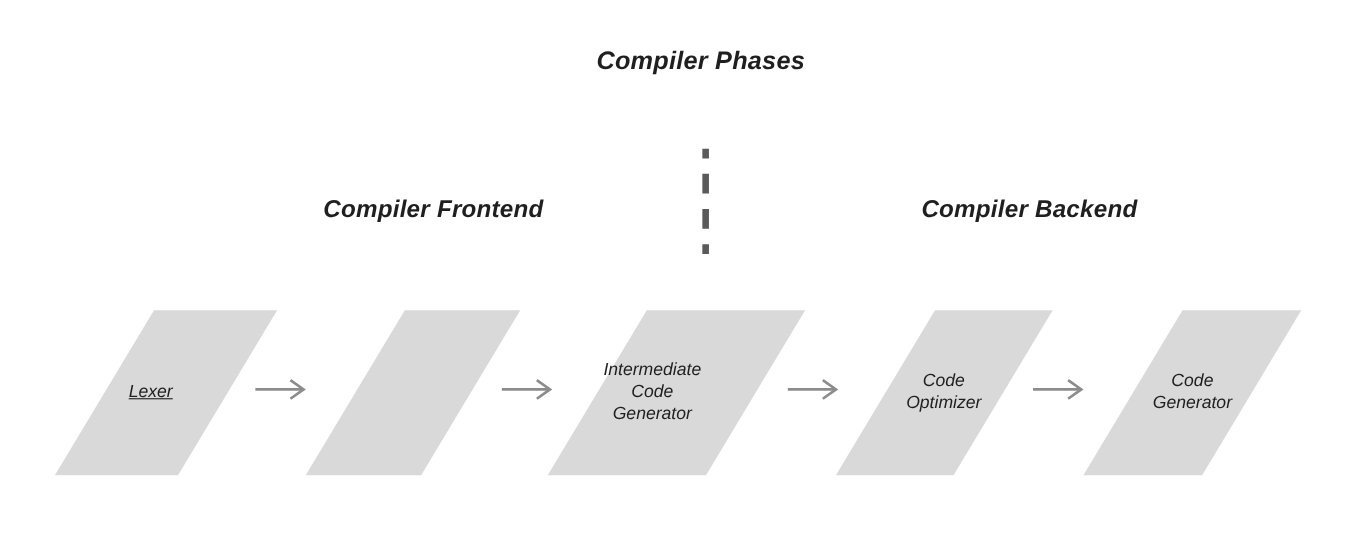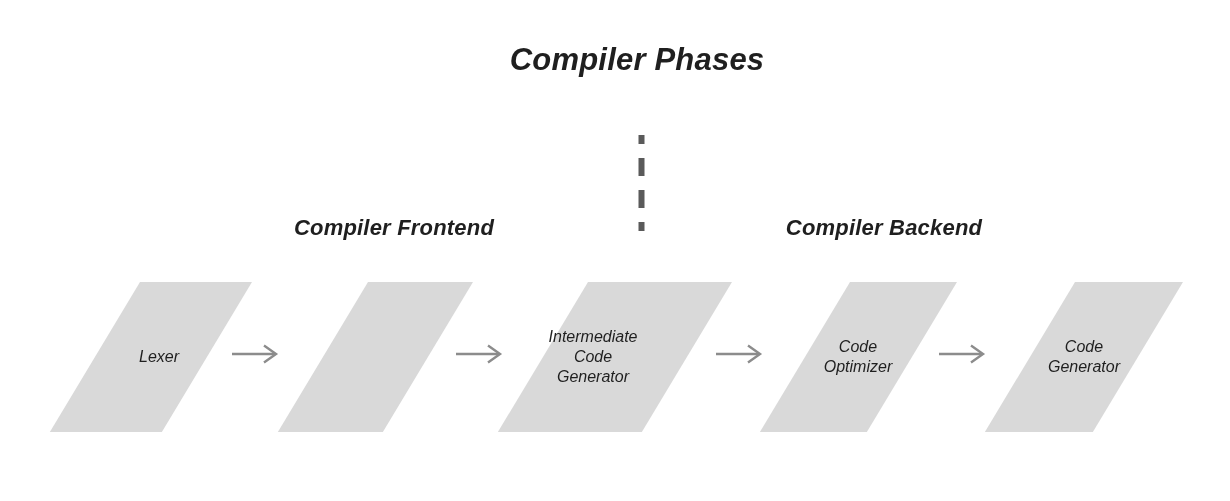--- a/index.html
+++ b/index.html
@@ -21,36 +21,35 @@
     background: var(--background);
     overflow: hidden;
     color: var(--text);
   }
   .title {
     position: absolute;
     top: 42px; left: 437px; width: 400px;
     text-align: center;
     font-style: italic;
     font-weight: 600;
-    font-size: 31px;
+    font-size: 23px;
     letter-spacing: 0.2px;
   }
   .section-label {
     position: absolute;
     top: 177px;
     width: 300px;
     text-align: center;
     font-style: italic;
     font-weight: 600;
     font-size: 22px;
     letter-spacing: 0.2px;
-    margin-top: 38px;
   }
   .section-label.frontend { left: 244px; }
-  .section-label.backend  { left: 734px; }
+  .section-label.backend  { left: 734px; text-align: right; }
   .divider {
     position: absolute;
     left: 638px; top: 135px;
     width: 7px; height: 96px;
     color: var(--divider);
   }
   .shape {
     position: absolute;
     top: 282px;
     height: 150px;
@@ -71,21 +70,21 @@
     display: flex;
     align-items: center;
     justify-content: center;
     text-align: center;
     font-style: italic;
     font-size: 16px;
     line-height: 20px;
     white-space: pre-line;
     color: var(--text);
   }
-  .label-1 { left: 74px; }
+  .label-1 { left: 52px; text-decoration: underline; }
   .label-2 { left: 290px; }
   .label-3 { left: 508px; }
   .label-4 { left: 773px; }
   .label-5 { left: 999px; }
   .arrow {
     position: absolute;
     top: 343px;
     width: 48px; height: 22px;
     color: var(--arrow);
   }

